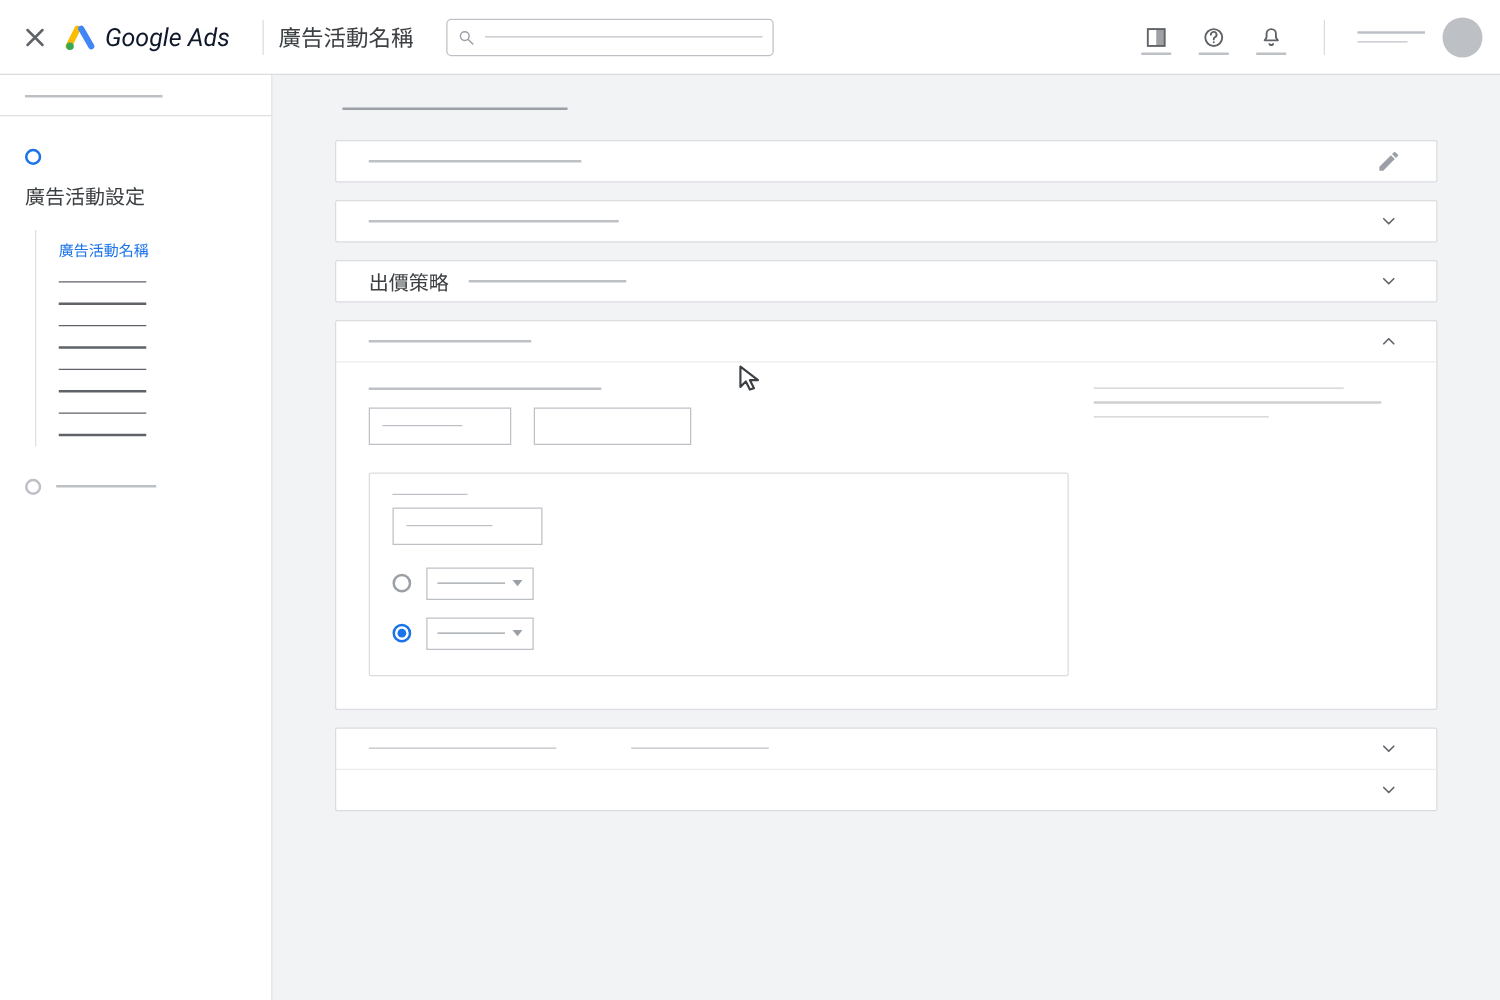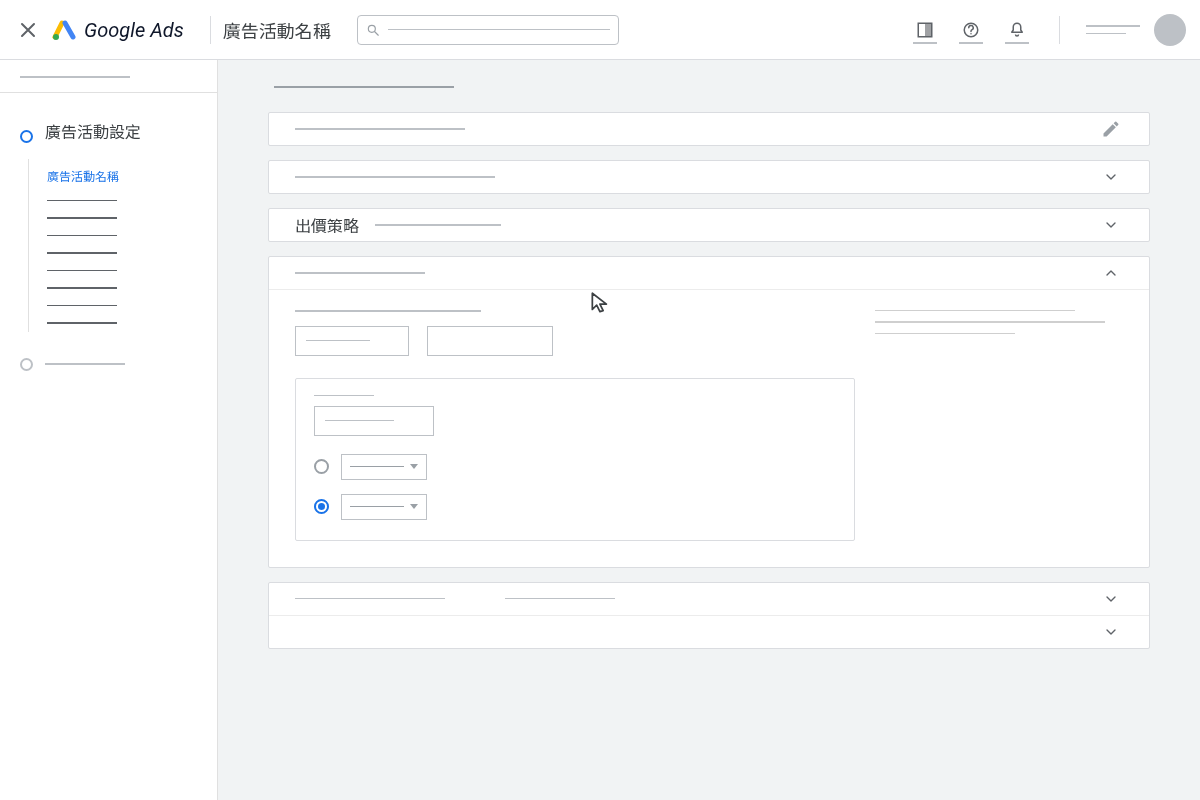--- a/index.html
+++ b/index.html
@@ -46,21 +46,21 @@
 
   
   .body { display:flex; height:calc(800px - 60px); }
   .sidebar {
     width:218px; background:#fff; border-right:1px solid #e0e0e0;
     padding:16px 0 0 0;
   }
   .sb-head { padding:0 20px 14px 20px; }
   .sb-head-line { width:110px; height:1.5px; background:#bdc1c6; }
   .sb-sep { height:1px; background:#e0e0e0; margin-bottom:20px;}
-  .sb-step { display:flex; align-items:flex-end; gap:12px; padding:6px 20px; }
+  .sb-step { display:flex; align-items:flex-start; gap:12px; padding:6px 20px;flex-direction:column; }
   .sb-dot {
     width:13px;height:13px;border:2px solid #1a73e8;border-radius:50%;background:#fff;flex:none;
   }
   .sb-dot.hollow { border-color:#bdc1c6; }
   .sb-step-label { font-size:16px; color:#3c4043; }
   .sb-sub { margin:10px 0 0 28px; border-left:1px solid #e0e0e0; padding-left:18px; }
   .sb-sub-item { padding:8px 0; font-size:12px; color:#3c4043; cursor:pointer; }
   .sb-sub-item.active { color:#1a73e8; }
   .sb-sub-item .ph-line { width:70px;height:1.5px;background:#5f6368;display:block; }
   .sb-step2 { margin-top:26px; display:flex;align-items:center;gap:12px;padding:0 20px;}

